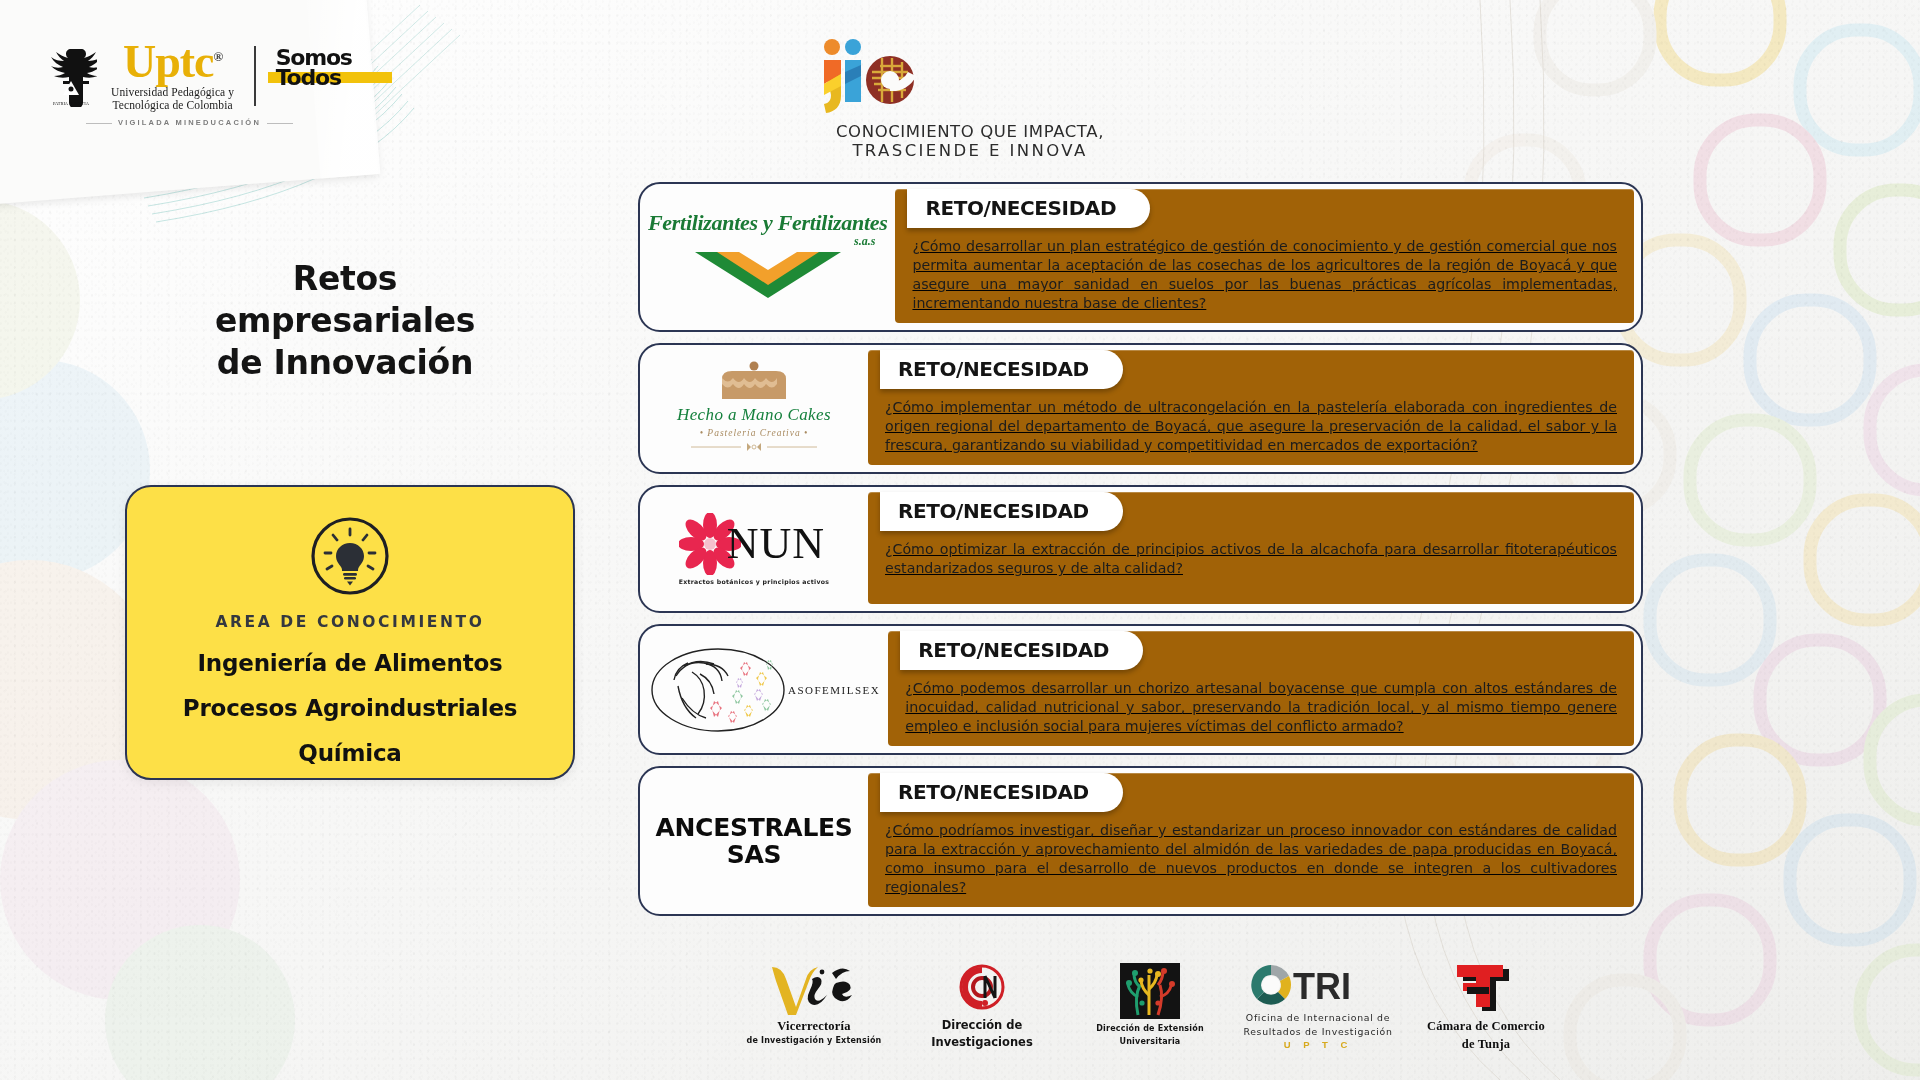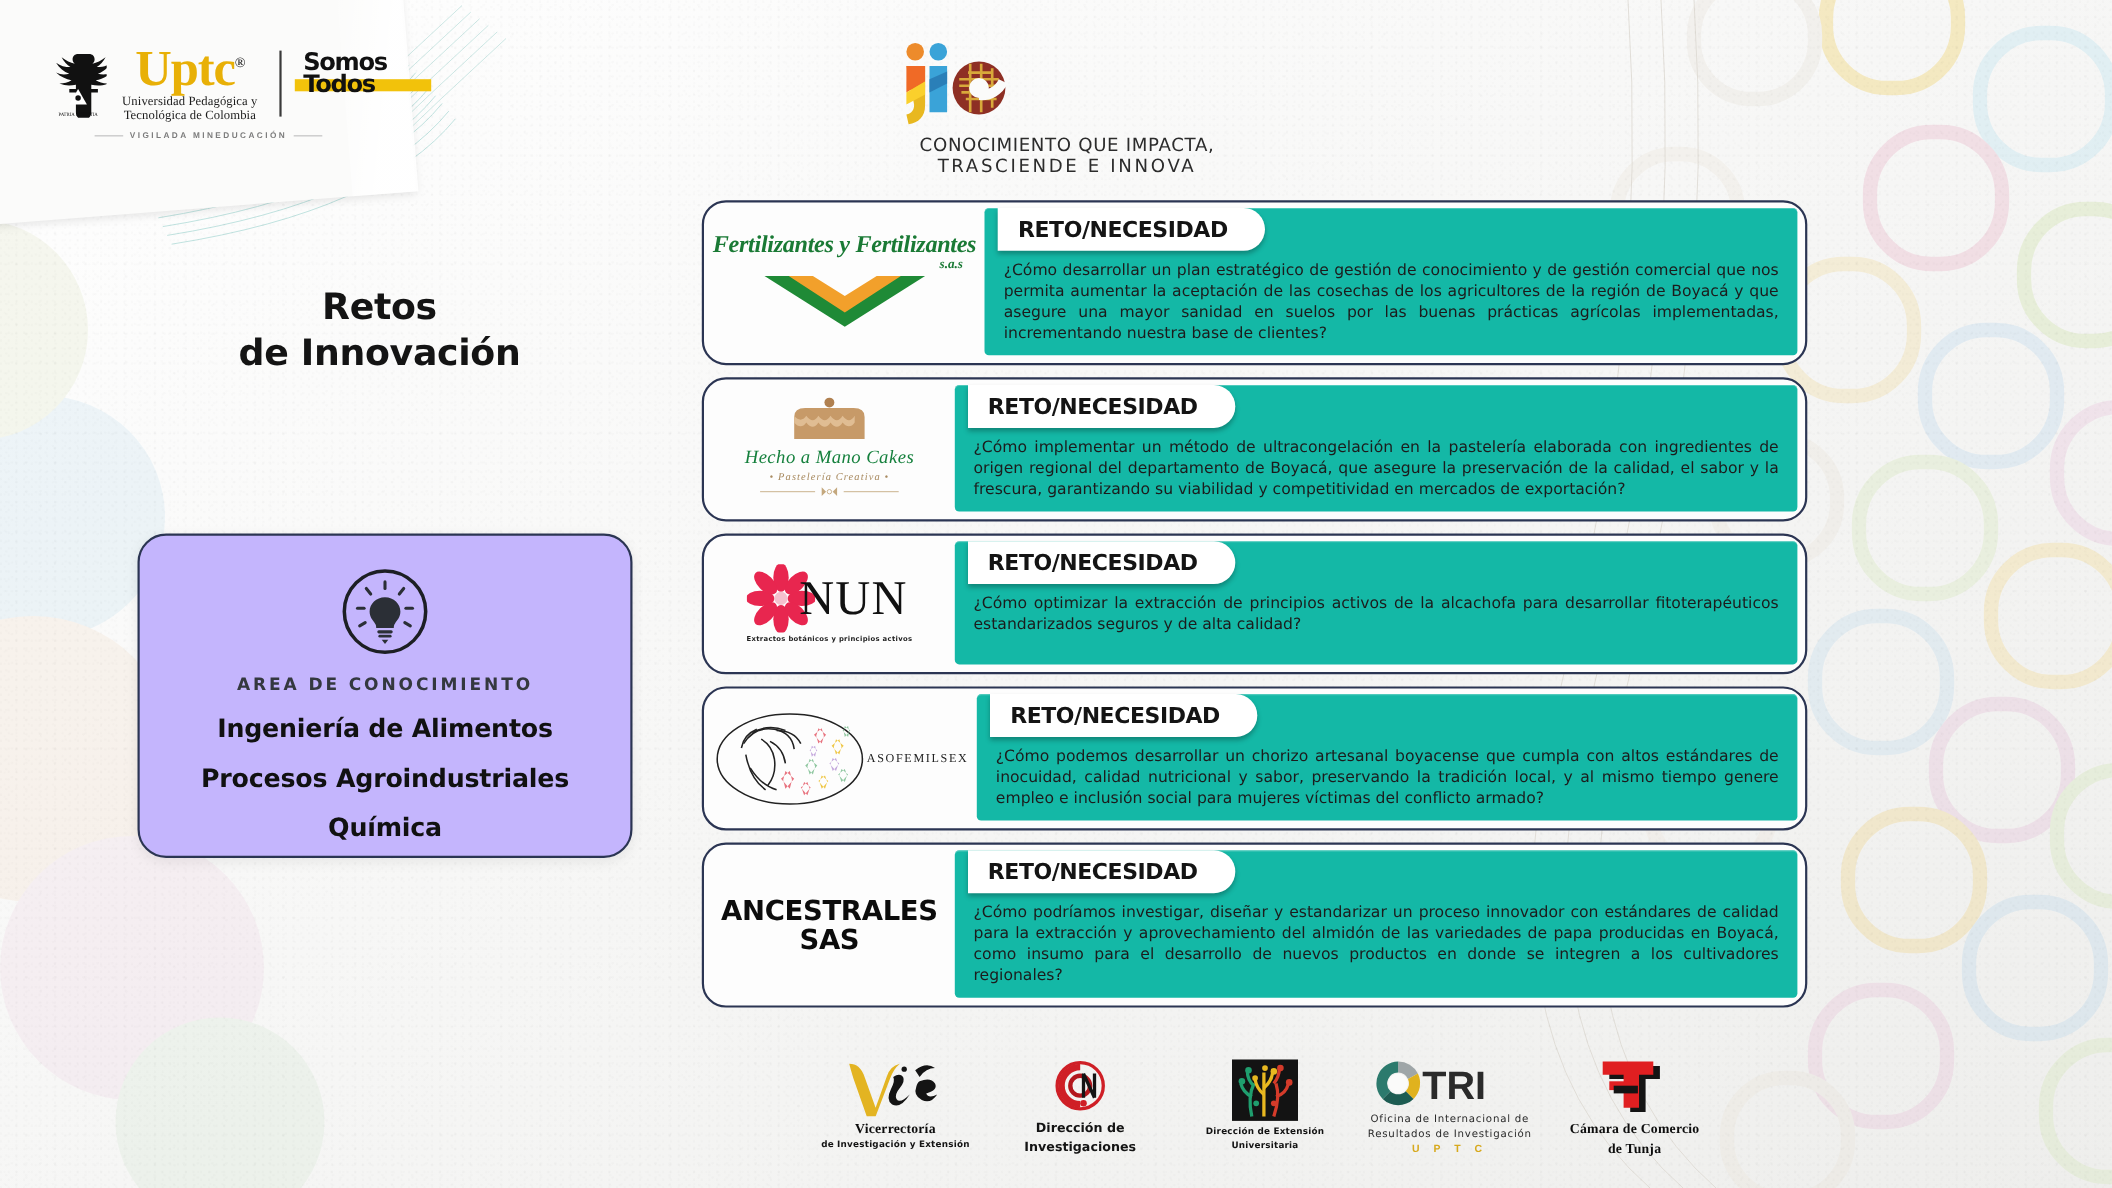--- a/index.html
+++ b/index.html
@@ -81,21 +81,21 @@
   .left-title {
     position: absolute; left: 150px; top: 258px; width: 390px;
     text-align: center;
     font-family: "DejaVu Sans", sans-serif;
     font-weight: 700; font-size: 33px; line-height: 1.28; color: #141414;
     letter-spacing: -.3px;
   }
   .knowledge-card {
     position: absolute; left: 125px; top: 485px;
     width: 450px; height: 295px;
-    background: #c4b5fd;
+    background: #fde047;
     border: 2.5px solid #2b3553;
     border-radius: 26px;
     box-shadow: 0 3px 12px rgba(0,0,0,.07);
     display: flex; flex-direction: column; align-items: center;
     padding-top: 28px;
   }
   .bulb-icon { width: 82px; height: 82px; }
   .area-label {
     margin-top: 16px;
     font-family: "DejaVu Sans", sans-serif;
@@ -148,25 +148,26 @@
     min-height: 124px;
   }
   .card-logo {
     flex: 0 0 228px;
     display: flex; align-items: center; justify-content: center;
     padding: 6px 8px;
   }
   .card-body { flex: 1; position: relative; padding: 5px 7px 7px 0; }
   .reto-panel {
     position: relative;
-    background: #14b8a6;
+    background: #a16207;
     border-radius: 4px;
     min-height: 112px;
     padding: 0;
     box-shadow: inset 0 1px 0 rgba(255,255,255,.25);
+    text-decoration: underline;
   }
   .reto-tab {
     position: relative;
     display: inline-block;
     background: #fff;
     border-radius: 0 22px 22px 0;
     padding: 7px 34px 8px 18px;
     margin-left: 12px;
     box-shadow: 0 3px 5px rgba(0,0,0,.28);
   }
@@ -367,20 +368,21 @@
       </svg>
     </div>
     <div class="event-tagline">
       <div class="tag1">CONOCIMIENTO QUE IMPACTA,</div>
       <div class="tag2">TRASCIENDE E INNOVA</div>
     </div>
   </div>
 
   <div class="left-title">
     <div>Retos</div>
+    <div>empresariales</div>
     <div>de Innovación</div>
   </div>
 
   <div class="knowledge-card">
     <svg class="bulb-icon" viewBox="0 0 82 82">
       <circle cx="41" cy="41" r="37" fill="none" stroke="#1d1f24" stroke-width="3.2"></circle>
       <path d="M41 28 c-8 0-14 6-14 13 0 5 3 8 5 11 1 1 1 3 1 4 l16 0 c0-1 0-3 1-4 2-3 5-6 5-11 0-7-6-13-14-13z" fill="#2b2f36"></path>
       <rect x="34" y="58" width="14" height="2.8" rx="1.4" fill="#2b2f36"></rect>
       <rect x="35" y="62" width="12" height="2.6" rx="1.3" fill="#2b2f36"></rect>
       <path d="M38 66.5 h6 l-3 4z" fill="#2b2f36"></path>

